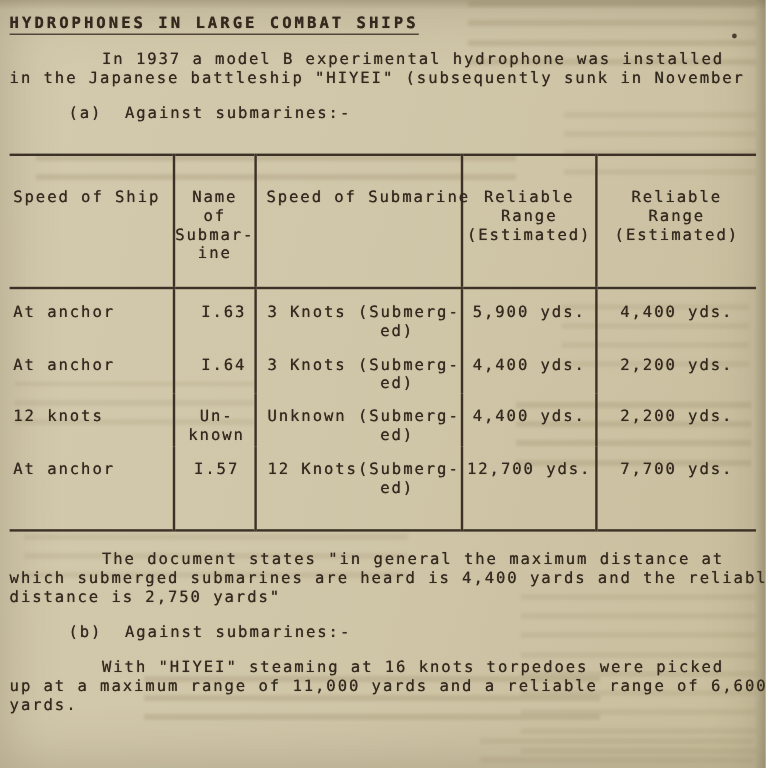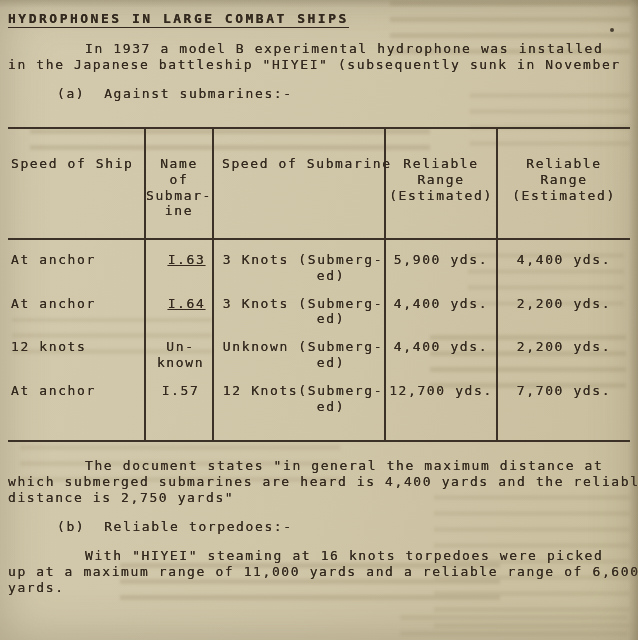--- a/index.html
+++ b/index.html
@@ -57,21 +57,21 @@
     text-align: left;
   }
   .perf-table .vline { border-left: 2px solid #3b3126; text-align: center; }
   .perf-table thead th { height: 82px; padding-top: 27px; border-bottom: 2.2px solid #3b3126; }
   .perf-table tbody tr { height: 42px; }
   .perf-table tbody tr.last-row { height: 70px; }
   .perf-table tbody td { padding-top: 12px; }
   .c-center { text-align: center; }
   .cell-pad { padding-left: 8px; }
   .cell-pad-sm { padding-left: 3px; }
-  .pad-name { padding-left: 15px; text-decoration: underline; }
+  .pad-name { padding-left: 15px; }
   .l2-indent { padding-left: 64px; }
   
   .ghost {
     position: absolute; z-index: 1;
     background: repeating-linear-gradient(0deg, transparent 0px, transparent 4px,
                 #8b7d58 4px, #8b7d58 9px, transparent 9px, transparent 16px);
     opacity: 0.14; filter: blur(1.4px);
     pointer-events: none;
   }
   .ghost.dark { opacity: 0.22; }
@@ -231,21 +231,21 @@
         </tr>
       </tbody>
     </table>
 
     <div class="para para-table-quote">
       <div class="tline indent1">The document states "in general the maximum distance at</div>
       <div class="tline">which submerged submarines are heard is 4,400 yards and the reliable</div>
       <div class="tline">distance is 2,750 yards"</div>
     </div>
 
-    <div class="tline section-label">(b)  Reliable torpedoes:-</div>
+    <div class="tline section-label">(b)  Against submarines:-</div>
 
     <div class="para">
       <div class="tline indent1">With "HIYEI" steaming at 16 knots torpedoes were picked</div>
       <div class="tline">up at a maximum range of 11,000 yards and a reliable range of 6,600</div>
       <div class="tline">yards.</div>
     </div>
 
   </div>
 </div>
 

